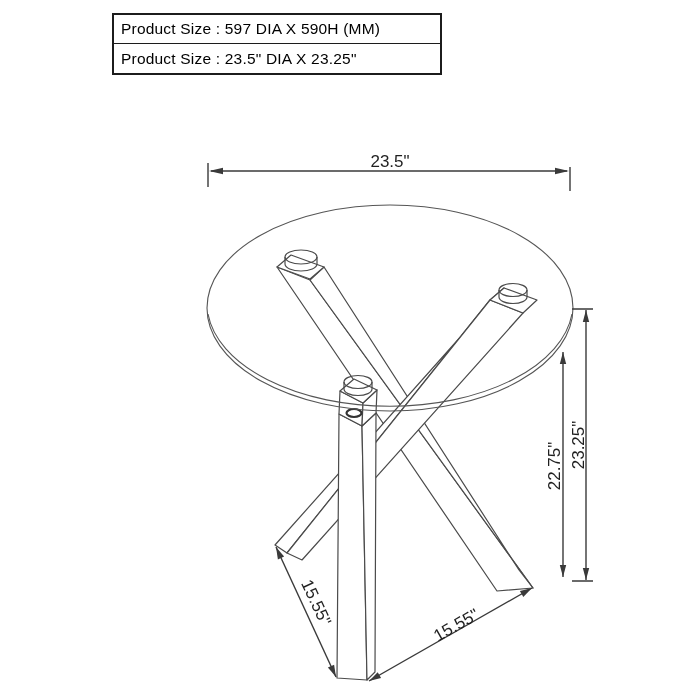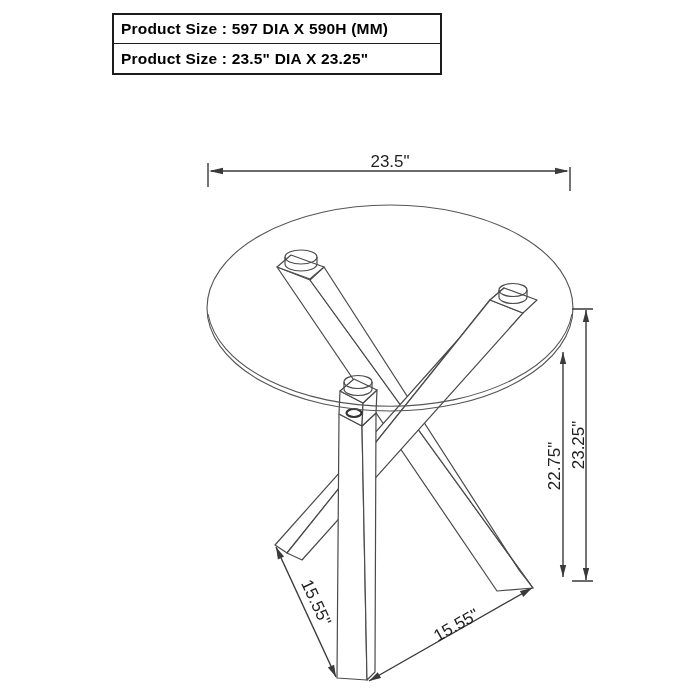--- a/index.html
+++ b/index.html
@@ -17,21 +17,21 @@
     width:330px;height:62px;
     border:2px solid #1c1c1c;
     box-sizing:border-box;
     background:#ffffff;
   }
   .spec-row{
     box-sizing:border-box;
     height:30px;
     display:flex;align-items:center;
     padding-left:7px;
-    font-weight:bold;
+    font-weight:normal;
     font-size:15.5px;
     letter-spacing:0.2px;
     color:#000000;
     white-space:nowrap;
   }
   .spec-row.first{border-bottom:1.6px solid #1c1c1c;height:29px;}
   
   .drawing{position:absolute;left:0;top:0;}
   .leg{stroke:#4a4a4a;stroke-width:1.2;fill:#ffffff;stroke-linejoin:round;}
   .legline{stroke:#4a4a4a;stroke-width:1.2;fill:none;}

